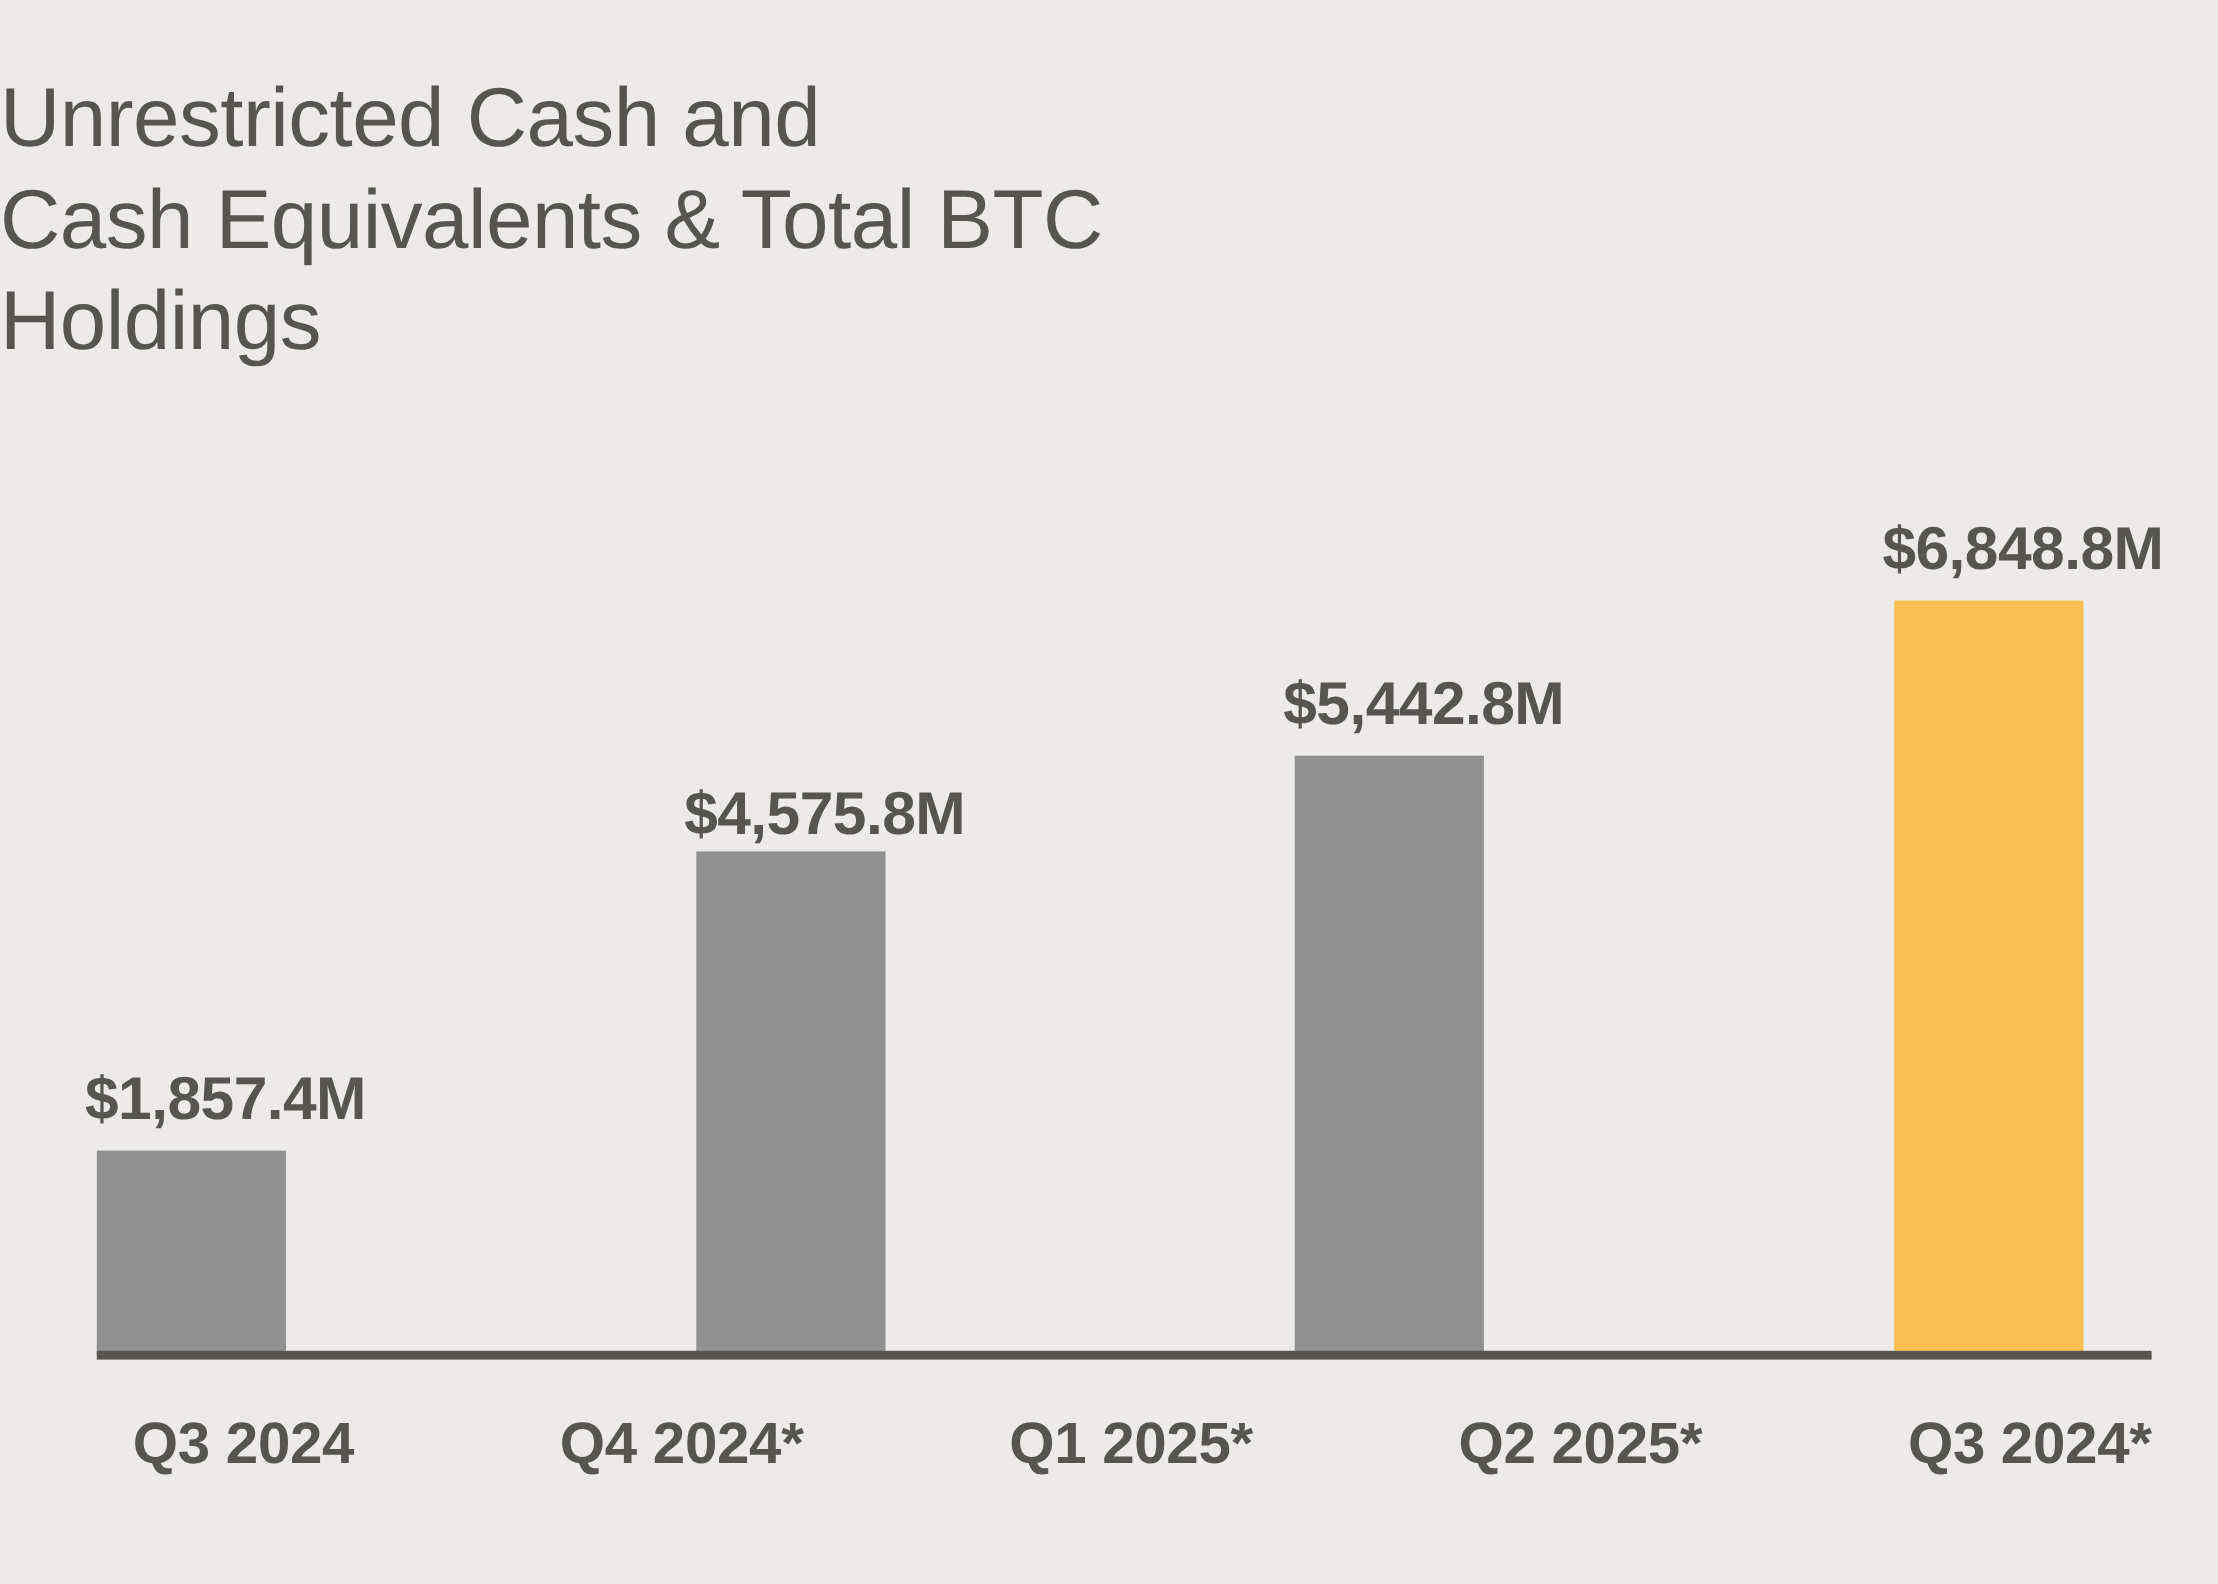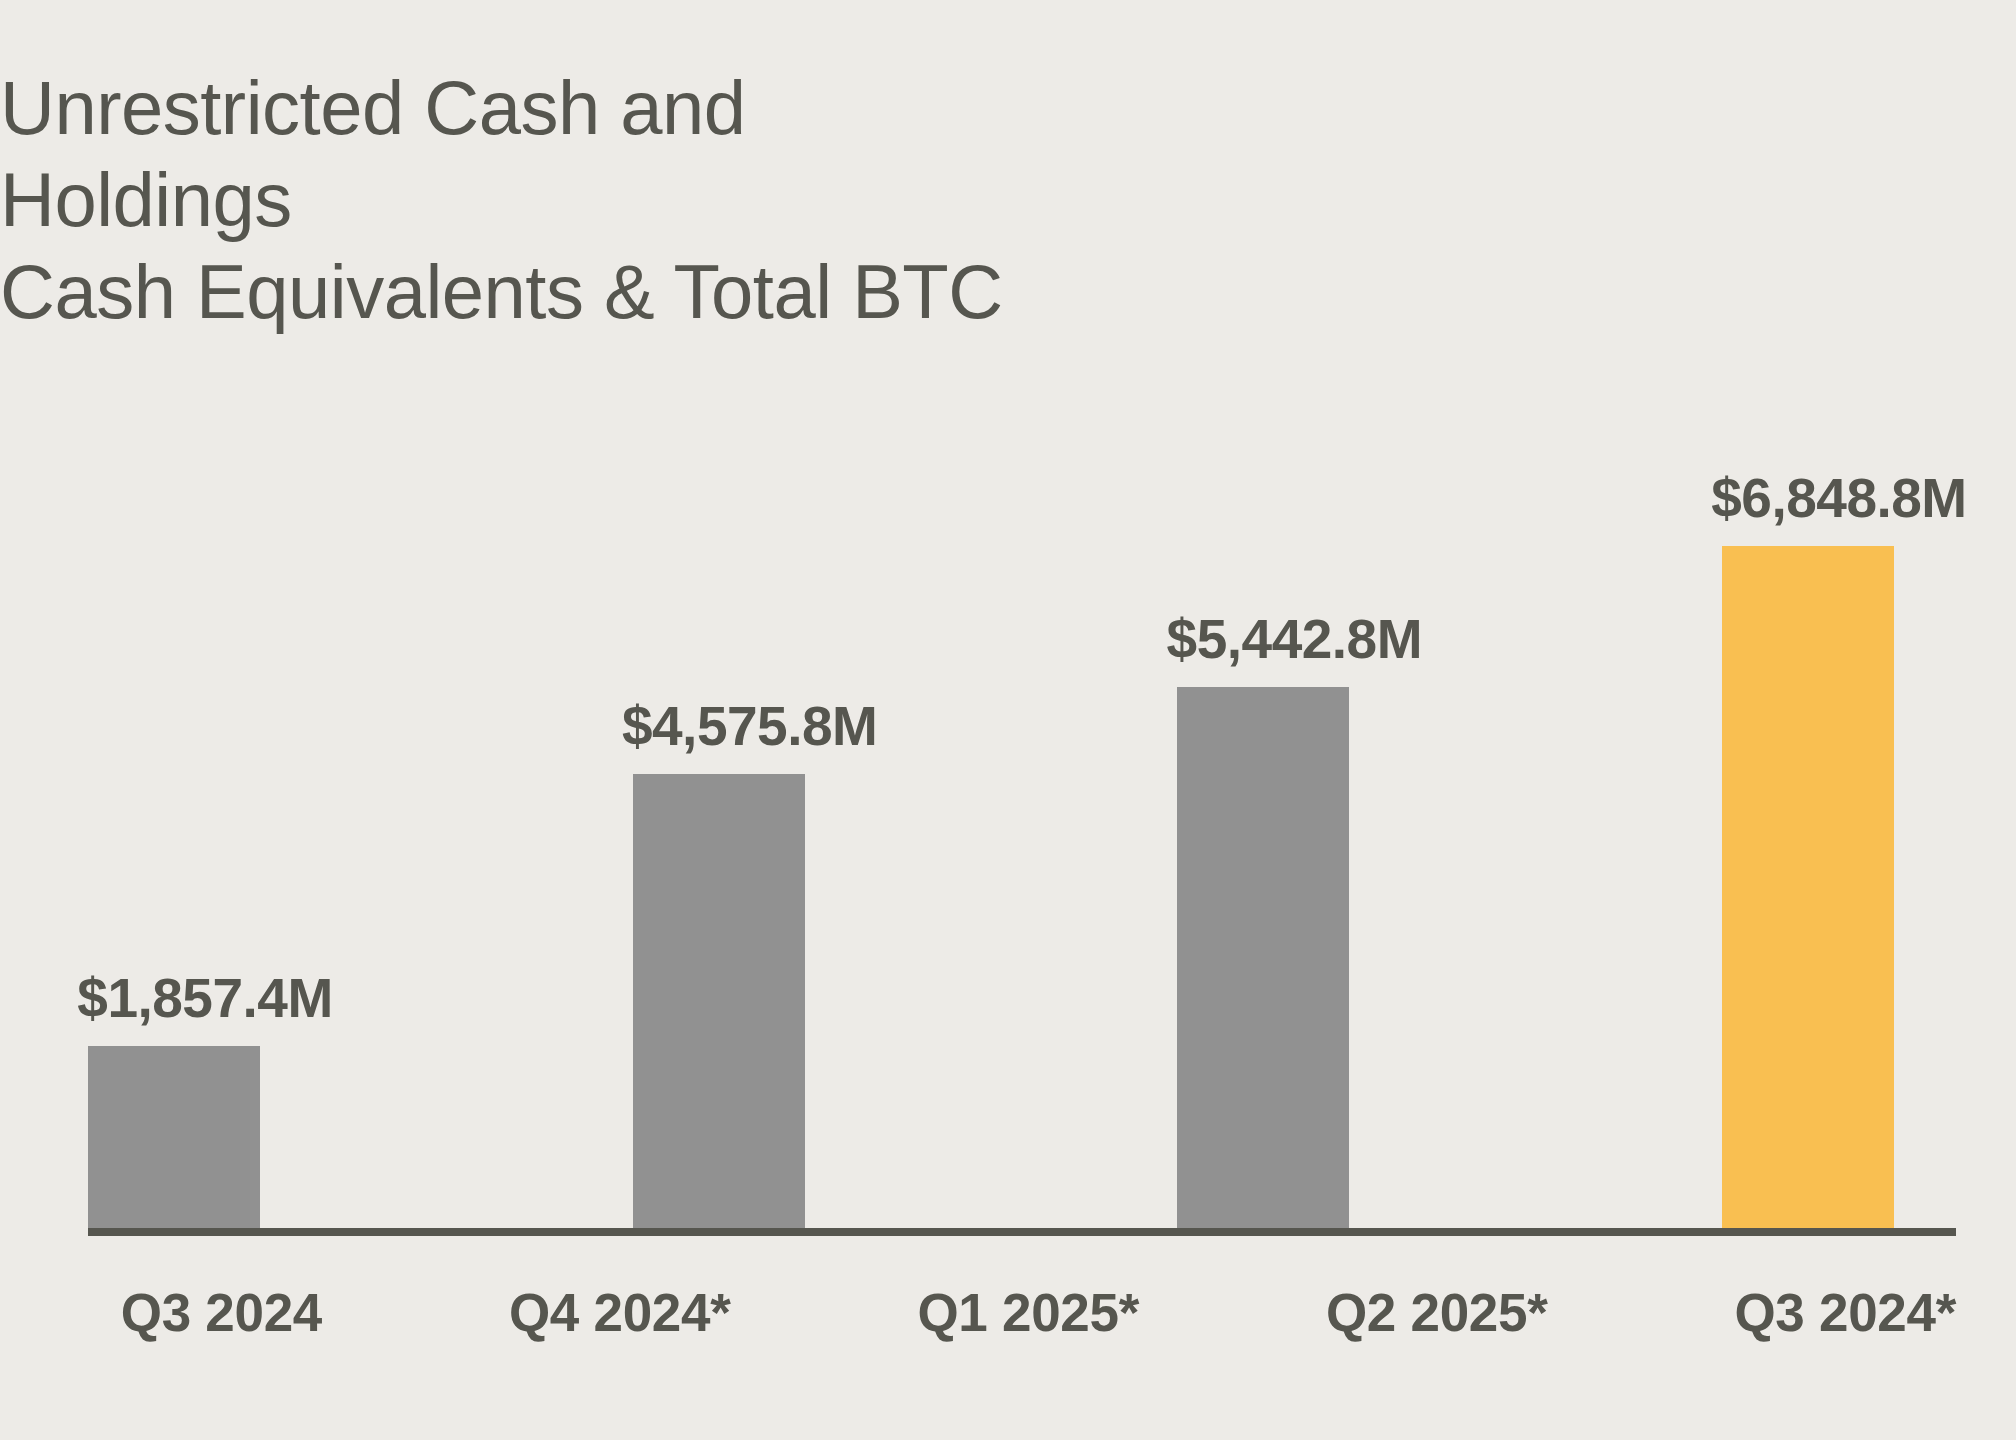--- a/index.html
+++ b/index.html
@@ -120,34 +120,34 @@
     font-family: "Liberation Sans", sans-serif;
   }
 </style>
 </head>
 <body>
 
 <div class="page">
 
   <div class="chart-title">
     <span class="tline">Unrestricted Cash and</span>
+    <span class="tline">Cash Equivalents &amp; Total BTC</span>
     <span class="tline">Holdings</span>
-    <span class="tline">Cash Equivalents &amp; Total BTC</span>
   </div>
 
   <div class="plot">
     <div class="bars">
 
       <div class="bar-slot">
         <div class="bar-value" style="bottom: 202px;">$1,857.4M</div>
         <div class="bar-rect" style="height: 186px; background: rgb(145, 145, 145);"></div>
       </div>
 
       <div class="bar-slot">
-        <div class="bar-value" style="bottom: 474px; margin-top: 28px;">$4,575.8M</div>
+        <div class="bar-value" style="bottom: 461px; margin-top: 28px;">$4,575.8M</div>
         <div class="bar-rect" style="height: 458px; background: rgb(145, 145, 145);"></div>
       </div>
 
 
       <div class="bar-slot">
         <div class="bar-value" style="bottom: 561px;">$5,442.8M</div>
         <div class="bar-rect" style="height: 545px; background: rgb(145, 145, 145);"></div>
       </div>
 
       <div class="bar-slot">

